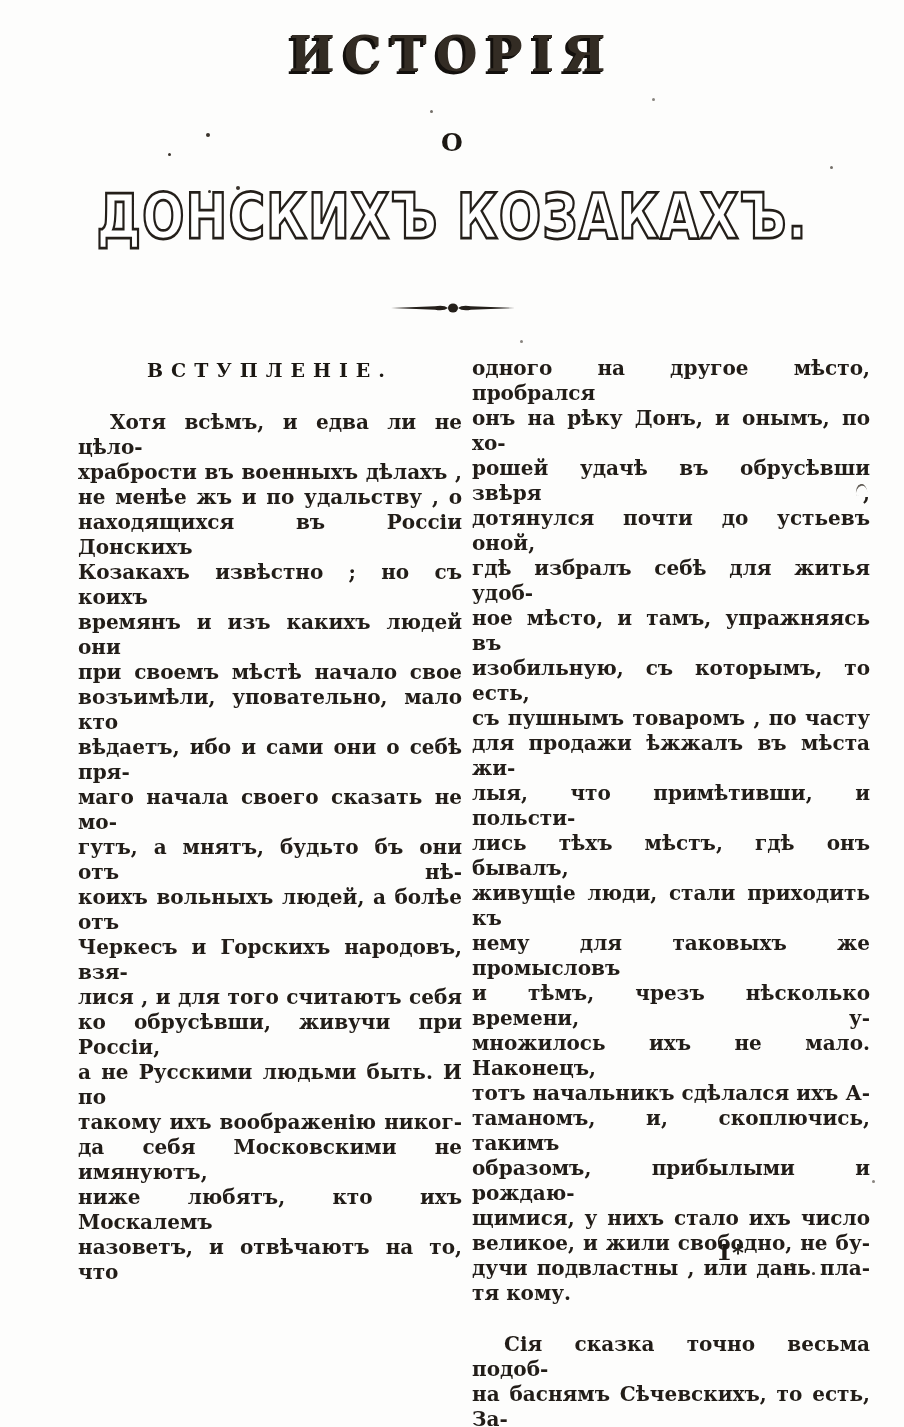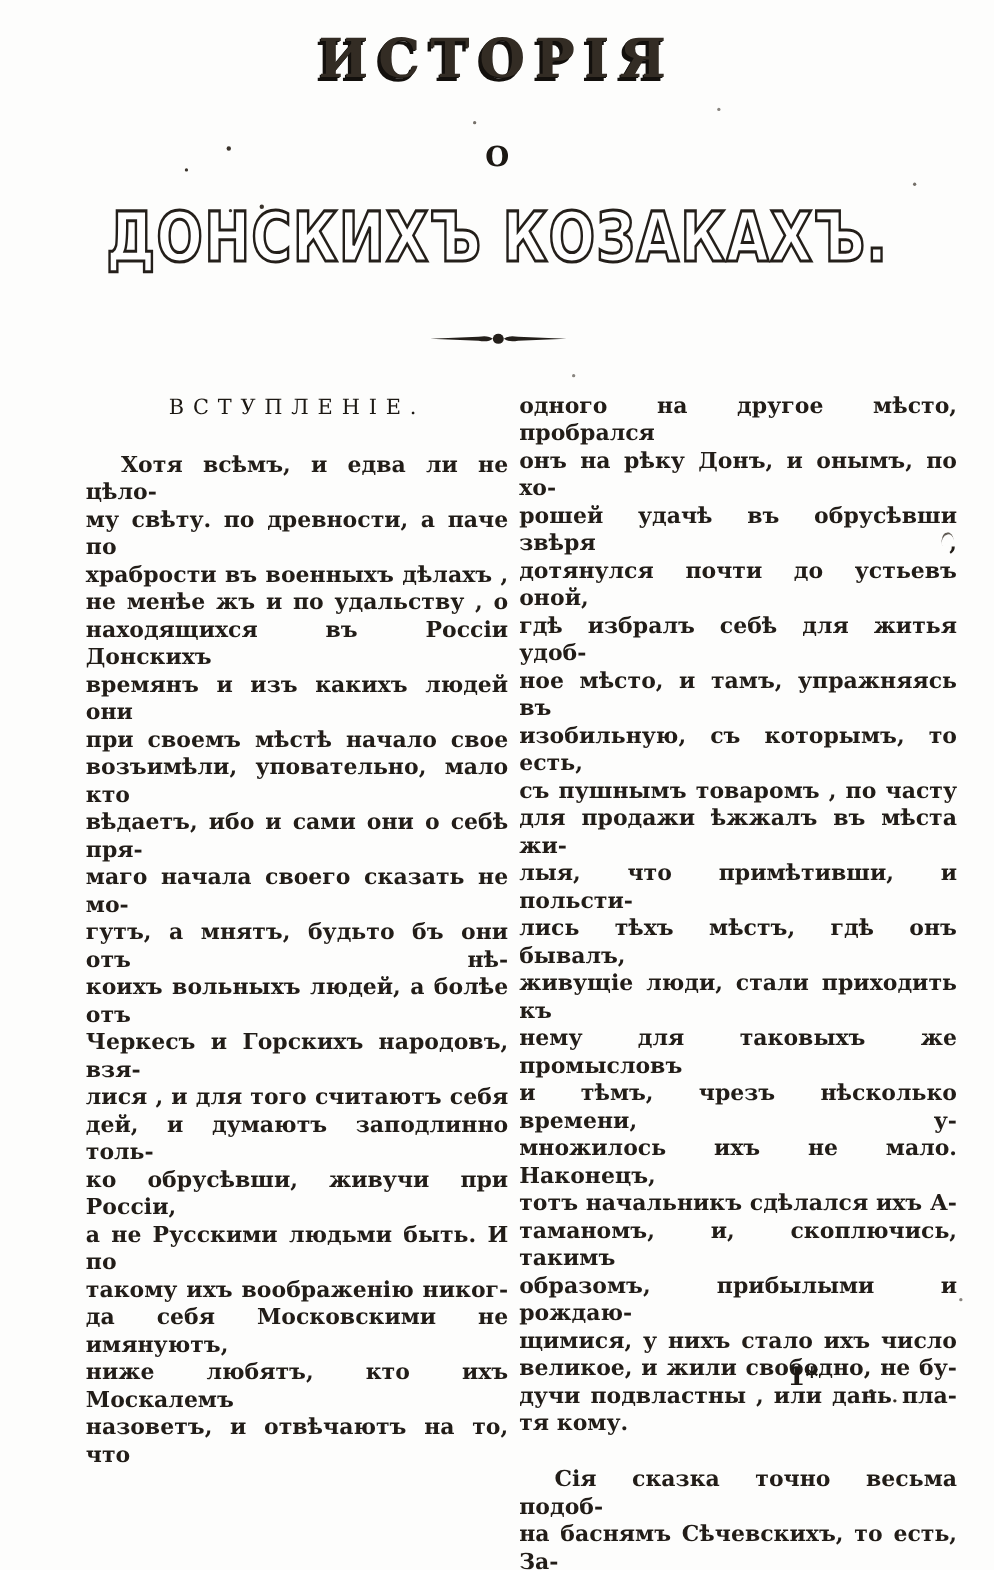--- a/index.html
+++ b/index.html
@@ -41,21 +41,21 @@
 
   
   .columns{
     position:absolute;top:356px;left:78px;width:792px;
     display:flex;gap:10px;
   }
   .col{font-size:20px;line-height:25px;font-weight:700;color:#221d18;}
   .col.left{width:384px;}
   .col.right{width:398px;}
   .col-heading{
-    text-align:center;font-size:19px;font-weight:400;
+    text-align:center;font-size:19px;font-weight:700;
     letter-spacing:8px;margin:2px 0 27px 0;color:#1c1813;
   }
   .para{margin:0;}
   .para + .para{margin-top:23px;}
   .col.right .para + .para{margin-top:26px;}
   .line{
     text-align:justify;text-align-last:justify;
     white-space:normal;
   }
   .line.indent{text-indent:32px;}
@@ -88,34 +88,33 @@
     <path d="M1 8 L45 6.2 Q54 4.6 58 8 Q54 11.4 45 9.8 L1 8 Z" fill="#241f1a"></path>
     <ellipse cx="63" cy="8" rx="5" ry="4.6" fill="#241f1a"></ellipse>
     <path d="M125 8 L81 6.2 Q72 4.6 68 8 Q72 11.4 81 9.8 L125 8 Z" fill="#241f1a"></path>
   </svg>
 
   <div class="columns">
     <div class="col left">
       <div class="col-heading">ВСТУПЛЕНІЕ.</div>
       <div class="para">
           <div class="line indent">Хотя всѣмъ, и едва ли не цѣло-</div>
-          <div class="line">му свѣту. по древности, а паче по</div>
           <div class="line">храбрости въ военныхъ дѣлахъ ,</div>
           <div class="line">не менѣе жъ и по удальству , о</div>
           <div class="line">находящихся въ Россіи Донскихъ</div>
+          <div class="line">Козакахъ извѣстно ; но съ коихъ</div>
           <div class="line">времянъ и изъ какихъ людей они</div>
           <div class="line">при своемъ мѣстѣ начало свое</div>
           <div class="line">возъимѣли, уповательно, мало кто</div>
           <div class="line">вѣдаетъ, ибо и сами они о себѣ пря-</div>
           <div class="line">маго начала своего сказать не мо-</div>
           <div class="line">гутъ, а мнятъ, будьто бъ они отъ нѣ-</div>
           <div class="line">коихъ вольныхъ людей, а болѣе отъ</div>
           <div class="line">Черкесъ и Горскихъ народовъ, взя-</div>
           <div class="line">лися , и для того считаютъ себя</div>
-          <div class="line">дей, и думаютъ заподлинно толь-</div>
           <div class="line">ко обрусѣвши, живучи при Россіи,</div>
           <div class="line">а не Русскими людьми быть. И по</div>
           <div class="line">такому ихъ воображенію никог-</div>
           <div class="line">да себя Московскими не имянуютъ,</div>
           <div class="line">ниже любятъ, кто ихъ Москалемъ</div>
           <div class="line">назоветъ, и отвѣчаютъ на то, что</div>
         </div>
 
     </div>
     <div class="col right">

